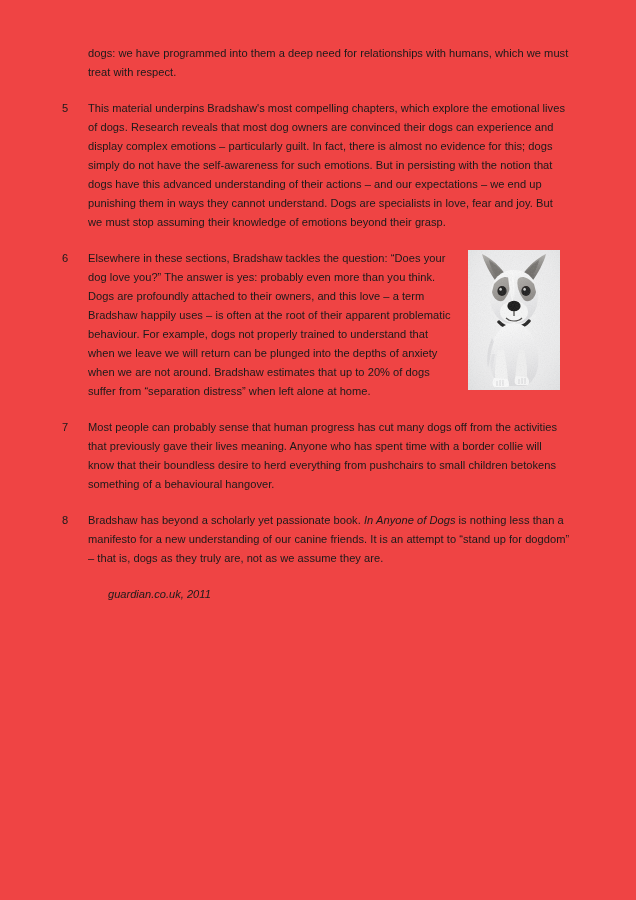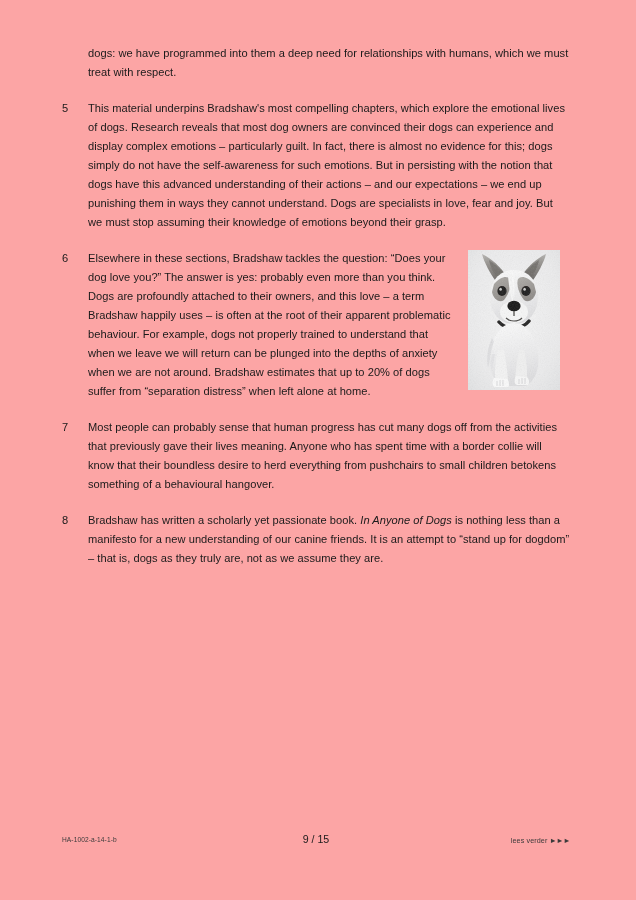--- a/index.html
+++ b/index.html
@@ -12,21 +12,21 @@
     height: 900px;
     position: relative;
     font-family: "Liberation Sans", sans-serif;
     color: #1a1a1a;
     overflow: hidden;
   }
 
   .page {
     position: absolute;
     inset: 0;
-    background: #fca5a5;
+    background: #ef4444;
   }
 
   
   .content {
     position: absolute;
     left: 62px;
     top: 44px;
     width: 508px;
   }
 
@@ -232,25 +232,21 @@
       <span class="para-body">Elsewhere in these sections, Bradshaw tackles the question: “Does your dog love you?” The answer is yes: probably even more than you think. Dogs are profoundly attached to their owners, and this love – a term Bradshaw happily uses – is often at the root of their apparent problematic behaviour. For example, dogs not properly trained to understand that when we leave we will return can be plunged into the depths of anxiety when we are not around. Bradshaw estimates that up to 20% of dogs suffer from “separation distress” when left alone at home.</span>
     </p>
 
     <p class="para">
       <span class="para-num">7</span>
       <span class="para-body">Most people can probably sense that human progress has cut many dogs off from the activities that previously gave their lives meaning. Anyone who has spent time with a border collie will know that their boundless desire to herd everything from pushchairs to small children betokens something of a behavioural hangover.</span>
     </p>
 
     <p class="para">
       <span class="para-num">8</span>
-      <span class="para-body"><span>Bradshaw has written a scholarly yet passionate book. </span><em class="title">In Anyone of Dogs</em><span> is nothing less than a manifesto for a new understanding of our canine friends. It is an attempt to “stand up for dogdom” – that is, dogs as they truly are, not as we assume they are.</span></span>
-    </p>
-
+      <span class="para-body"><span>Bradshaw has beyond a scholarly yet passionate book. </span><em class="title">In Anyone of Dogs</em><span> is nothing less than a manifesto for a new understanding of our canine friends. It is an attempt to “stand up for dogdom” – that is, dogs as they truly are, not as we assume they are.</span></span>
+    </p>
+
+    <p class="src-line">guardian.co.uk, 2011</p>
 
   </div>
 
-  <div class="footer">
-    <span class="footer-code">HA-1002-a-14-1-b</span>
-    <span class="footer-page">9 / 15</span>
-    <span class="footer-next"><span>lees verder</span> <span class="arrows">►►►</span></span>
-  </div>
 
 </div>
 
 </body></html>

